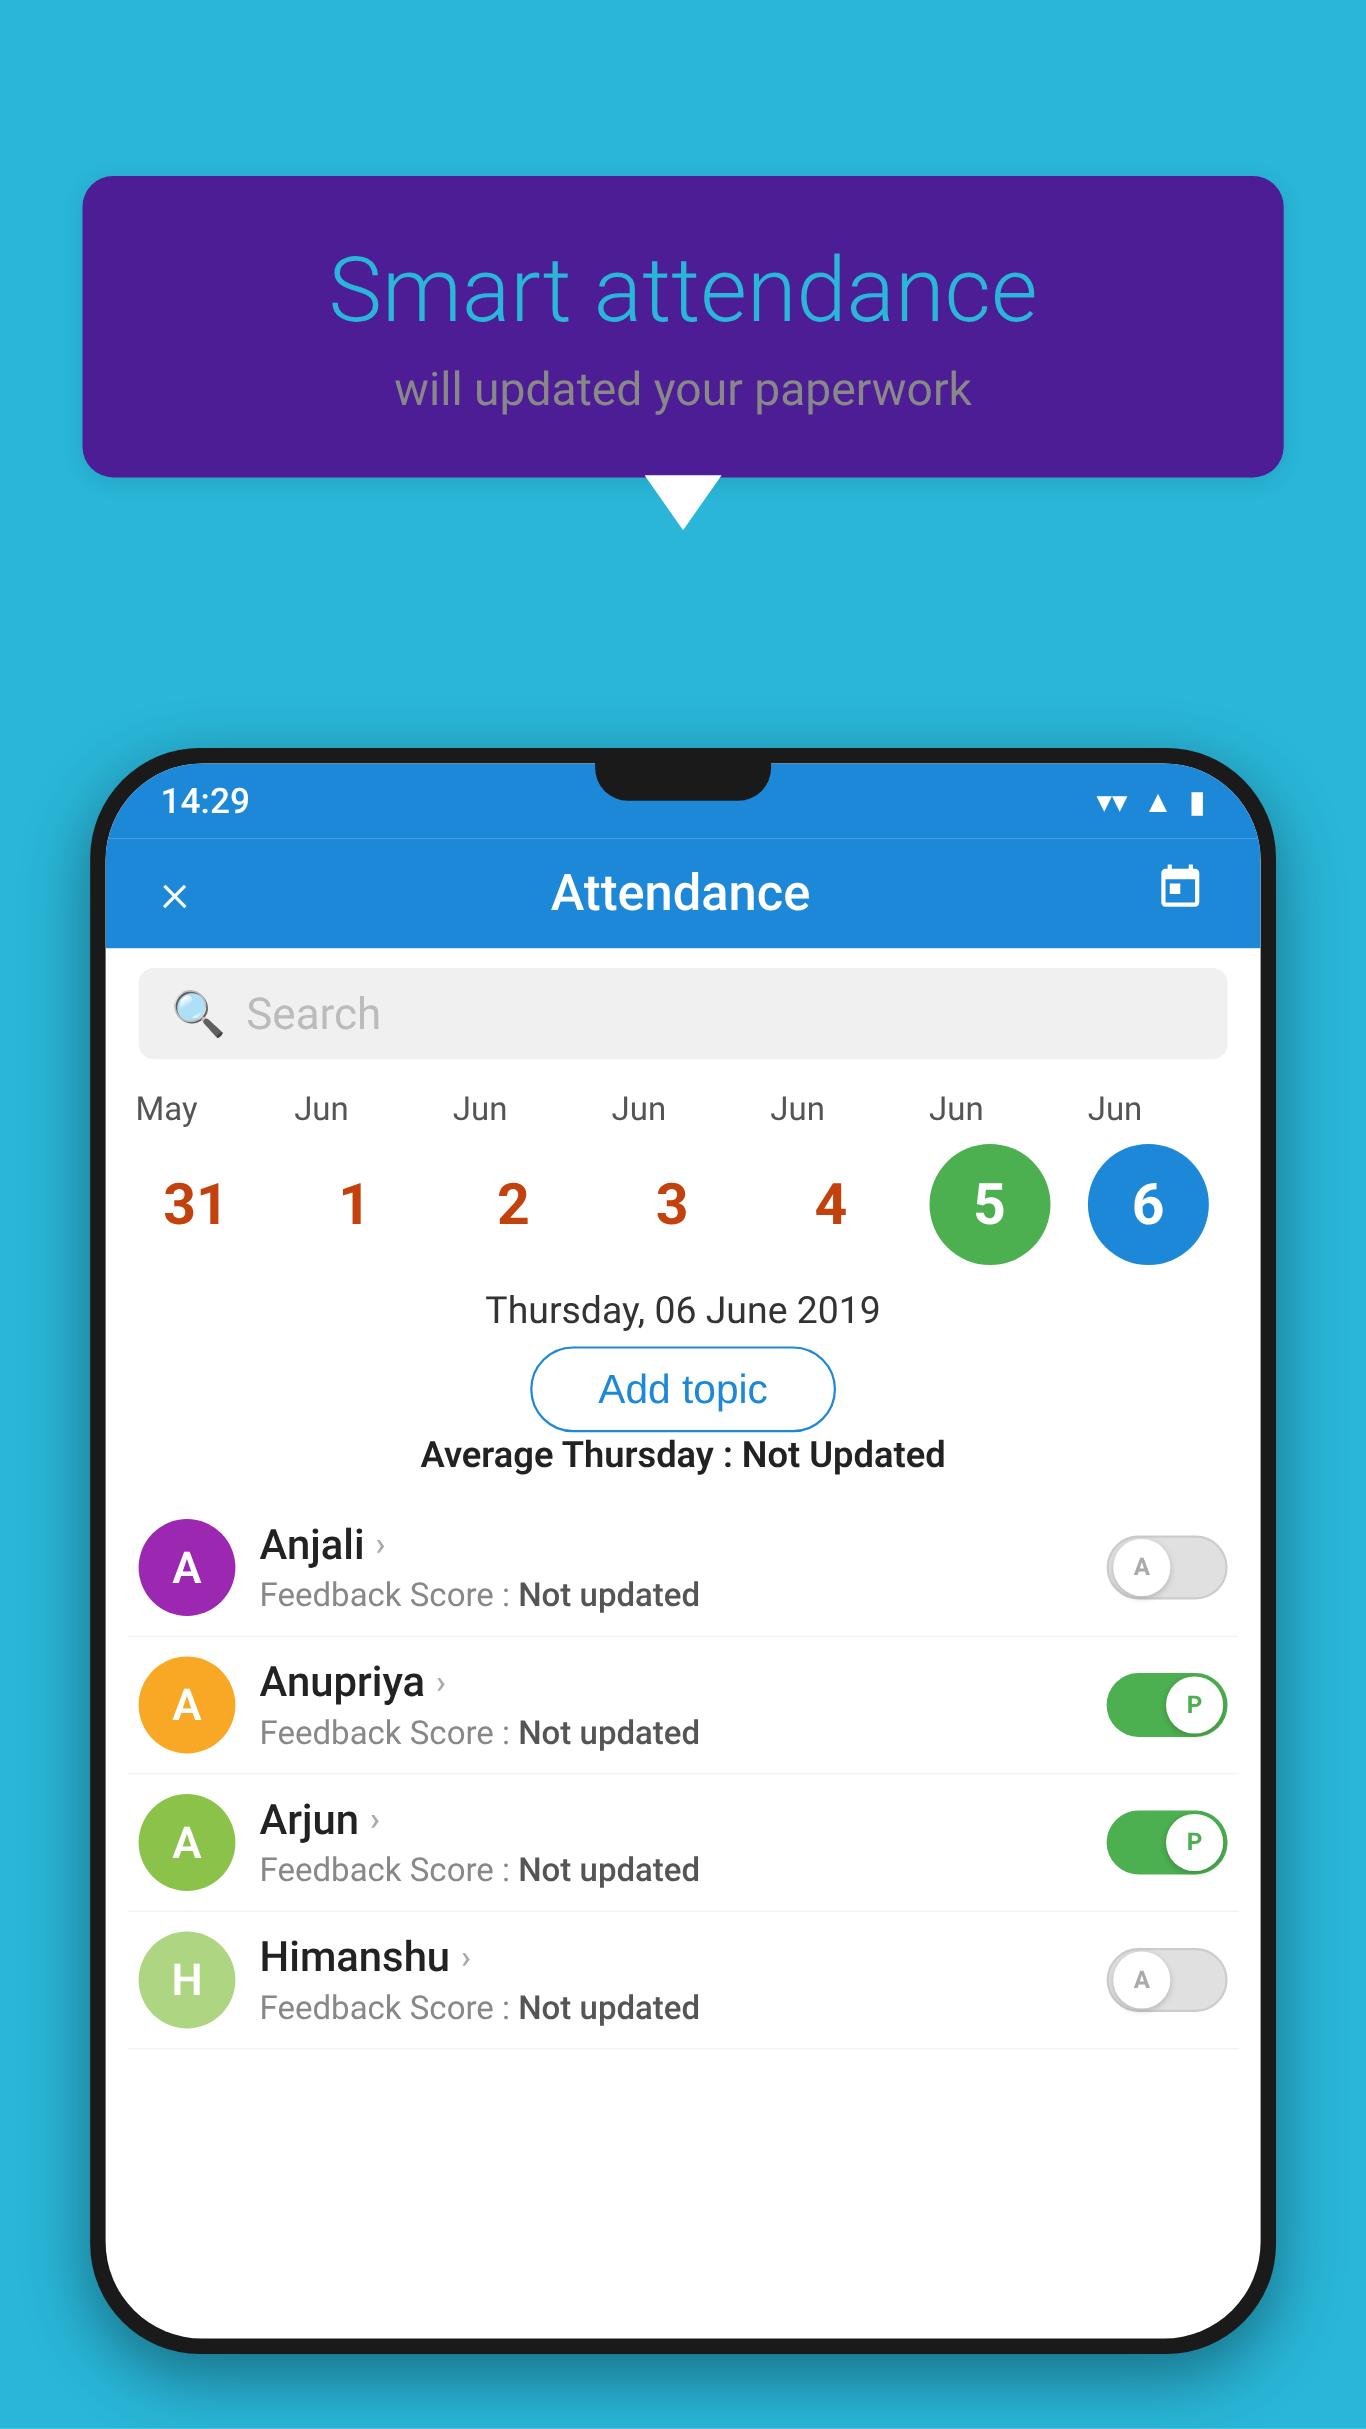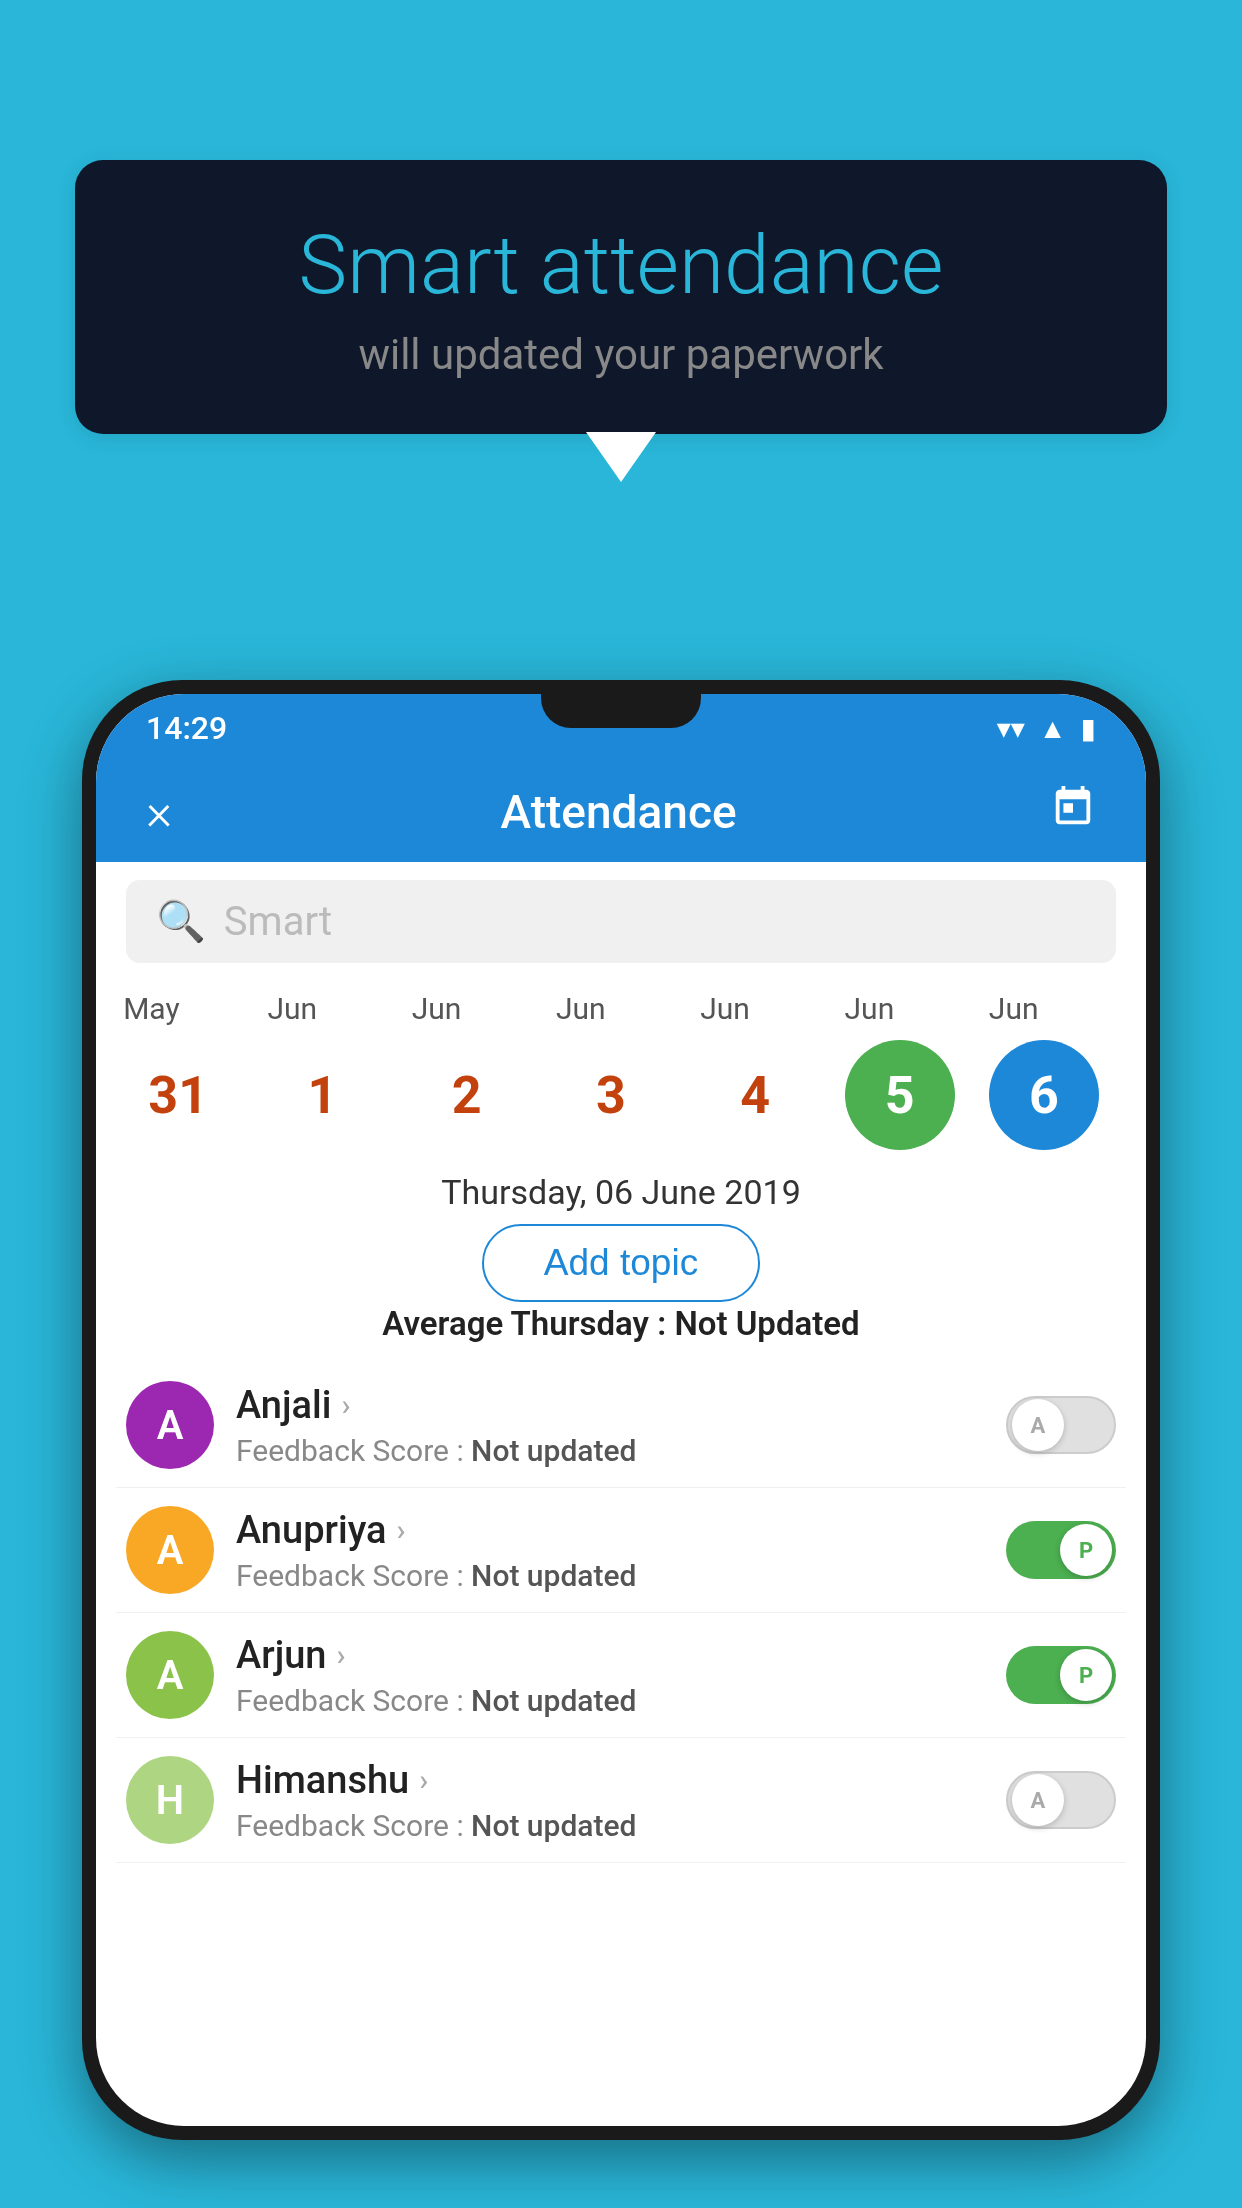--- a/index.html
+++ b/index.html
@@ -18,21 +18,21 @@
       position: absolute;
       top: 160px;
       left: 75px;
       right: 75px;
       display: flex;
       flex-direction: column;
       align-items: center;
     }
 
     .speech-bubble {
-      background: #0f172a;
+      background: #4c1d95;
       border-radius: 28px;
       padding: 60px 80px 55px;
       width: 100%;
       text-align: center;
       box-shadow: 0 4px 20px rgba(0,0,0,0.1);
     }
 
     .speech-bubble-tail {
       width: 0;
       height: 0;
@@ -394,21 +394,21 @@
         <div class="app-bar-title">Attendance</div>
         <div class="app-bar-calendar">
           <svg width="46" height="46" viewBox="0 0 24 24" fill="white">
             <path d="M19 3h-1V1h-2v2H8V1H6v2H5c-1.1 0-2 .9-2 2v14c0 1.1.9 2 2 2h14c1.1 0 2-.9 2-2V5c0-1.1-.9-2-2-2zm0 16H5V8h14v11zM7 10h5v5H7z"></path>
           </svg>
         </div>
       </div>
 
       <div class="search-container">
         <span class="search-icon-span">🔍</span>
-        <span class="search-input-text">Smart</span>
+        <span class="search-input-text">Search</span>
       </div>
 
       <div class="calendar-strip" id="cal-strip">
           <div class="cal-day">
             <div class="cal-month">May</div>
             <div class="cal-date-num">31</div>
           </div>
           <div class="cal-day">
             <div class="cal-month">Jun</div>
             <div class="cal-date-num">1</div>

